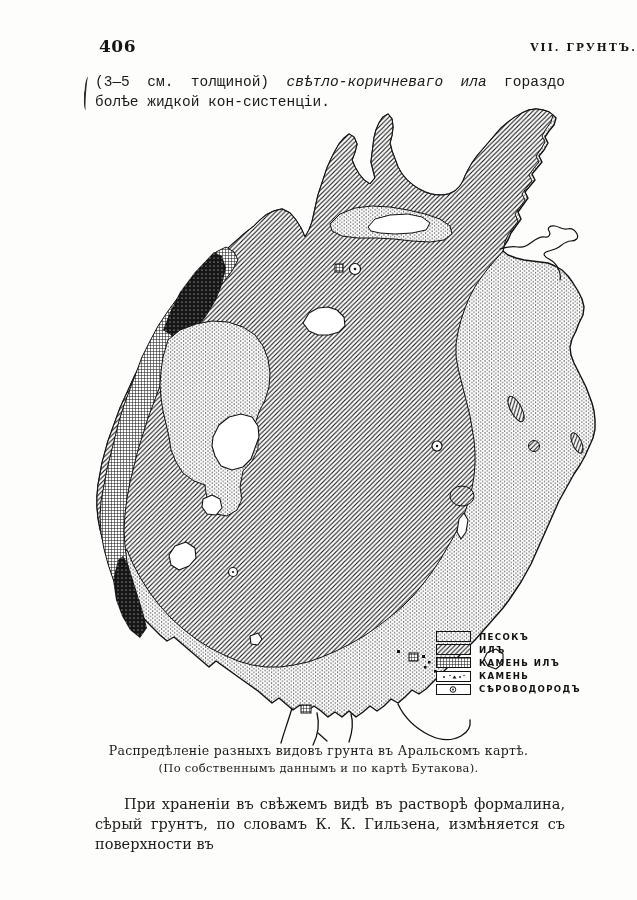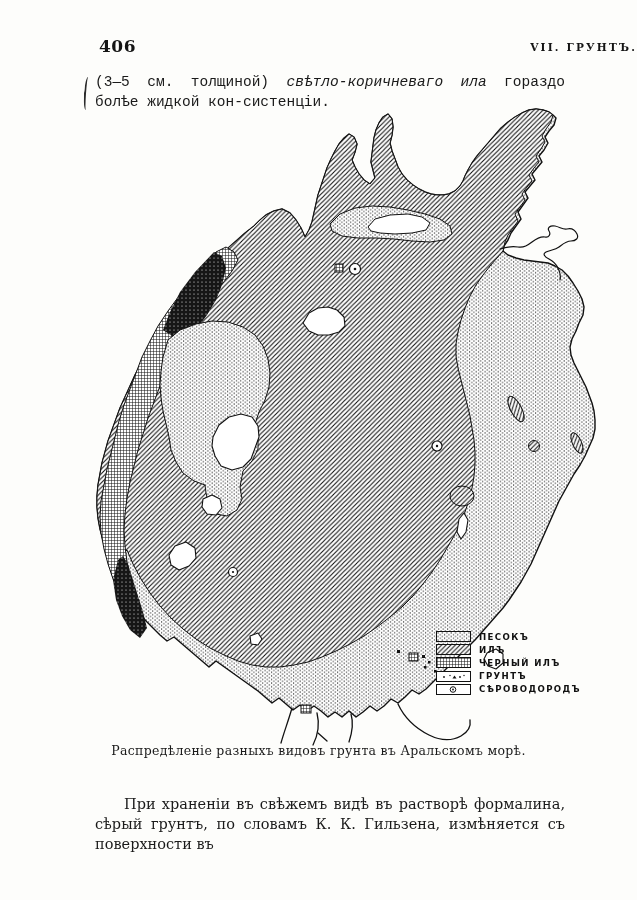--- a/index.html
+++ b/index.html
@@ -239,40 +239,41 @@
     <div class="legend-row">
       <span class="swatch"><svg width="33" height="9">
             <rect width="33" height="9" fill="url(#pat-hatch)"></rect>
           </svg></span>
       <span class="legend-label">ИЛЪ</span>
     </div>
     <div class="legend-row">
       <span class="swatch"><svg width="33" height="9">
             <rect width="33" height="9" fill="url(#pat-cross)"></rect>
           </svg></span>
-      <span class="legend-label">ЧЕРНЫЙ ИЛЪ</span>
+      <span class="legend-label">КАМЕНЬ ИЛЪ</span>
     </div>
     <div class="legend-row">
       <span class="swatch"><svg width="33" height="9">
         <circle cx="7" cy="5" r="0.9" fill="#111"></circle>
             <circle cx="13" cy="3.5" r="0.7" fill="#111"></circle>
         <path d="M15.5 6.5 L17.5 3.5 L19.5 6.5 Z" fill="#111"></path>
         <circle cx="23" cy="5" r="0.9" fill="#111"></circle>
             <circle cx="27" cy="3.5" r="0.7" fill="#111"></circle>
       </svg></span>
-      <span class="legend-label">ГРУНТЪ</span>
+      <span class="legend-label">КАМЕНЬ</span>
     </div>
     <div class="legend-row">
       <span class="swatch"><svg width="33" height="9">
         <circle cx="16" cy="4.5" r="2.8" fill="none" stroke="#111" stroke-width="1"></circle>
         <circle cx="16" cy="4.5" r="0.9" fill="#111"></circle>
       </svg></span>
       <span class="legend-label">СѢРОВОДОРОДЪ</span>
     </div>
   </div>
 
   <div class="caption">
-    <div class="caption-line1">Распредѣленіе разныхъ видовъ грунта въ Аральскомъ морѣ.</div>
+    <div class="caption-line1">Распредѣленіе разныхъ видовъ грунта въ Аральскомъ картѣ.</div>
+    <div class="caption-line2">(По собственнымъ даннымъ и по картѣ Бутакова).</div>
   </div>
 
   <div class="para para-bottom">При храненіи въ свѣжемъ видѣ въ растворѣ формалина, сѣрый грунтъ, по словамъ К. К. Гильзена, измѣняется съ поверхности въ</div>
 
 </div>
 
 </body></html>

